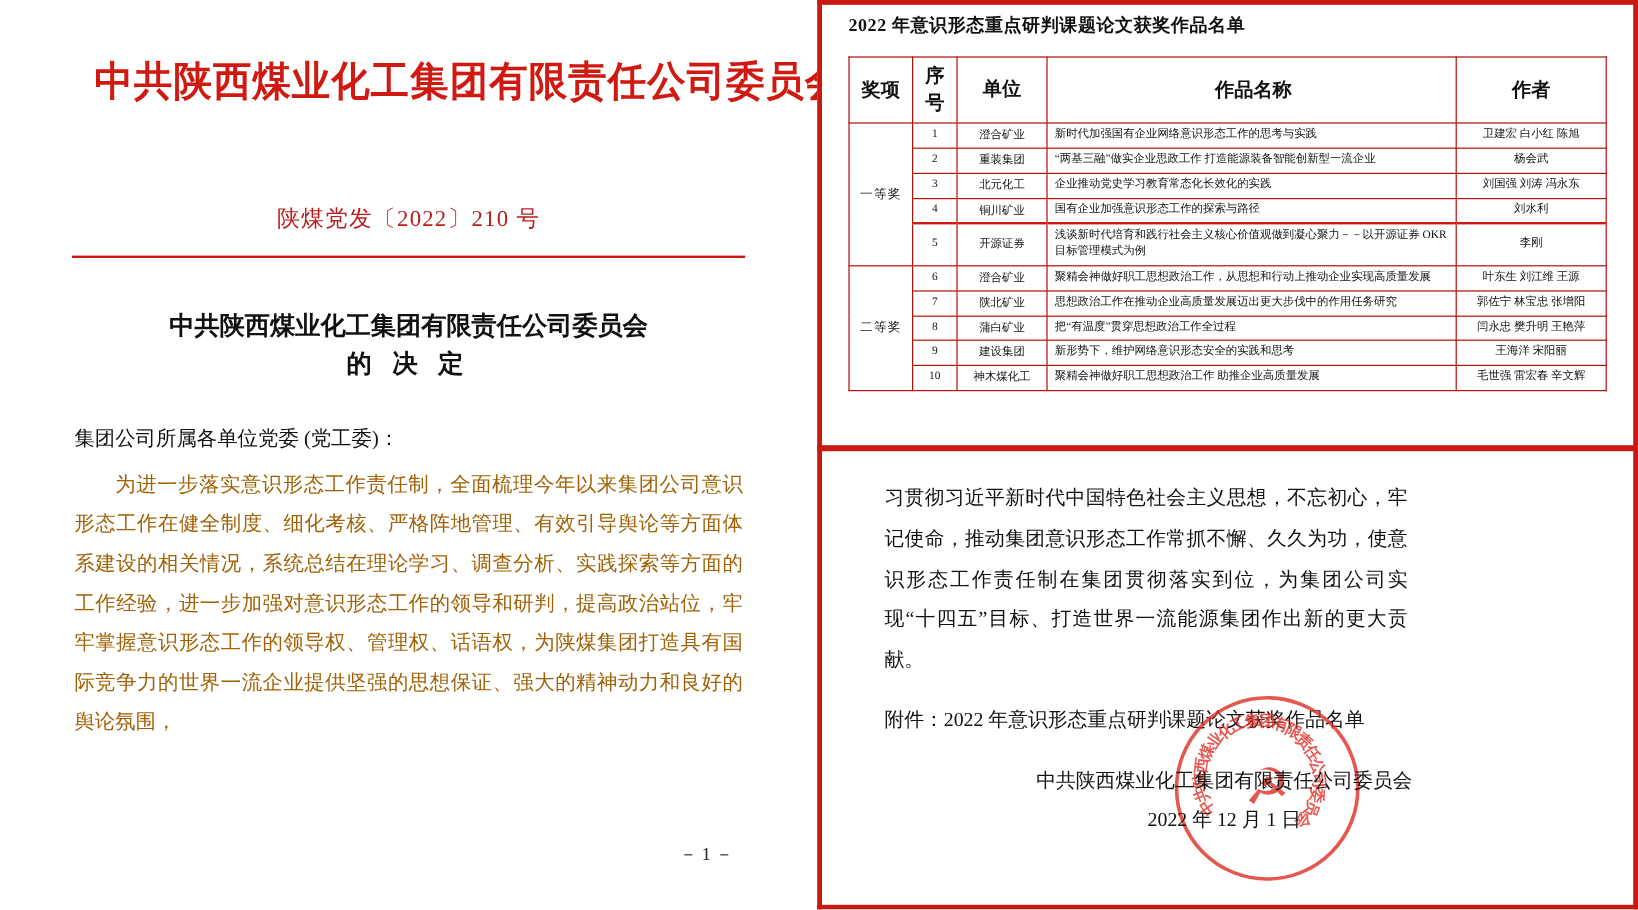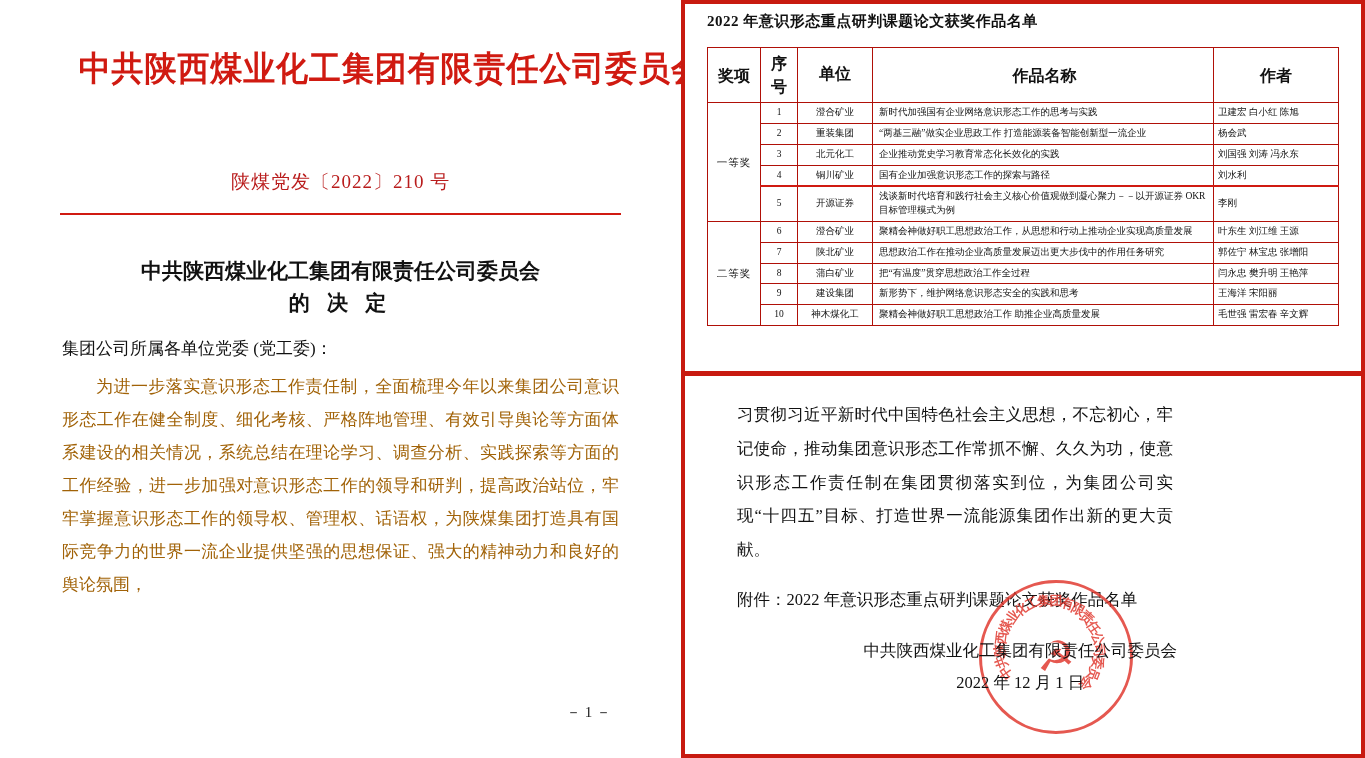--- a/index.html
+++ b/index.html
@@ -63,21 +63,21 @@
     font-size: 21px;
     line-height: 1.55;
     margin-top: 40px;
     color: #111;
   }
   .doc-title .ln3 {
     letter-spacing: 6px;
   }
   .doc-salutation {
     font-size: 17px;
-    margin-top: 17px;
+    margin-top: 34px;
     color: #111;
   }
   .doc-body {
     font-size: 17px;
     line-height: 1.95;
     text-align: justify;
     margin-top: 10px;
     text-indent: 2em;
     color: #a16207;
   }
@@ -166,21 +166,21 @@
   table.award th {
     text-align: center;
     font-weight: bold;
     font-size: 16px;
     padding: 4px 3px;
   }
   .c-prize { width: 46px; text-align: center; }
   .c-no    { width: 30px; text-align: center; }
   .c-unit  { width: 68px; text-align: center; font-family: Liberation Mono, monospace; }
   .c-work  { text-align: left; padding-left: 6px !important; }
-  .c-author{ width: 118px; }
+  .c-author{ width: 118px; text-align: center; }
   .prize-cell {
     text-align: center;
     font-size: 10.5px;
     letter-spacing: 1px;
   }
   .hl-row td {
     border-bottom: 2px solid #d01a11 !important;
   }
 
   

